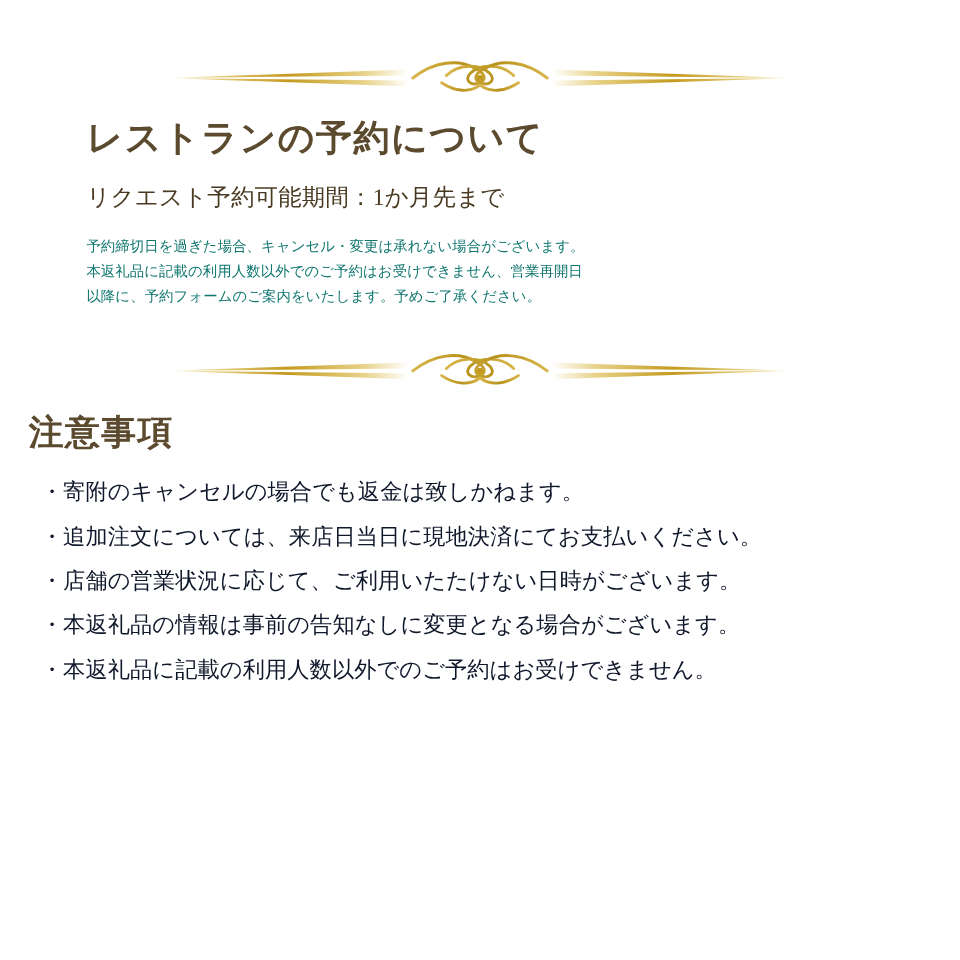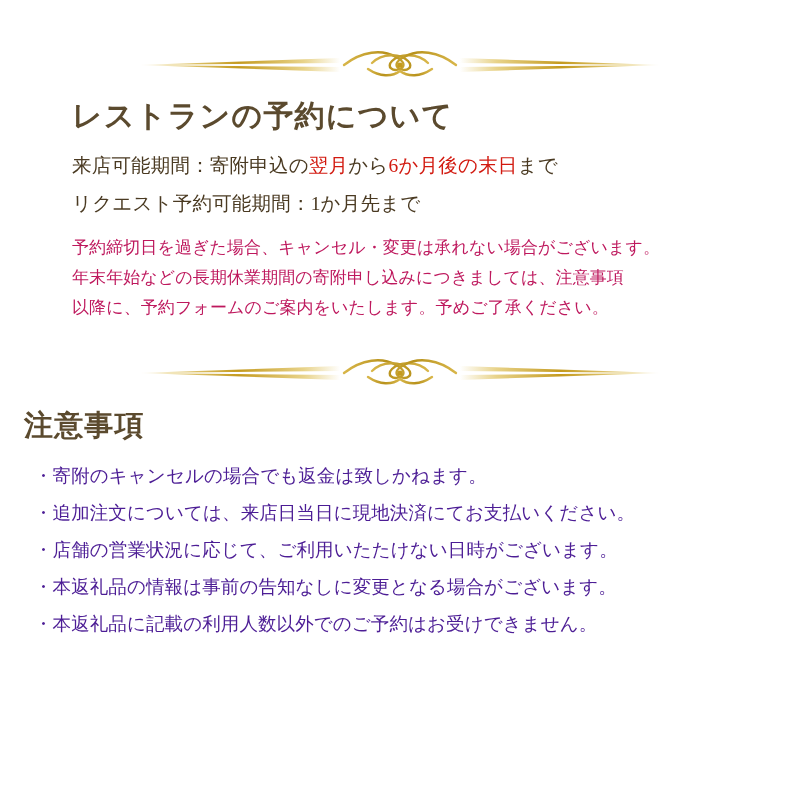--- a/index.html
+++ b/index.html
@@ -64,37 +64,37 @@
     color: #d2190f;
   }
   .info-line.indent {
     padding-left: 8px;
   }
 
   .note-block {
     margin-top: 10px;
   }
   .note-line {
-    font-size: 17px;
+    font-size: 12px;
     line-height: 1.78;
     letter-spacing: 0.005em;
-    color: #be185d;
+    color: #0f766e;
     white-space: nowrap;
   }
 
   .bullet-list {
     margin: 0;
     padding: 0;
     list-style: none;
   }
   .bullet-list li {
     font-size: 18.5px;
     line-height: 2.0;
     letter-spacing: 0.005em;
-    color: #4c1d95;
+    color: #0f172a;
     white-space: nowrap;
     padding-left: 10px;
   }
   .sec1 { padding-top: 2px; }
   .sec2 { padding-top: 4px; padding-left: 24px; }
 </style>
 </head>
 <body>
 
 <div class="page">
@@ -130,30 +130,27 @@
       </g>
       <circle cx="270" cy="26" r="2.6" fill="#c49a1e"></circle>
     </svg>
   </div>
 
   <div class="section sec1">
     <h2 class="section-title">レストランの予約について</h2>
 
     <div class="info-lines">
       <div class="info-line">
-        <span>来店可能期間：寄附申込の</span><span class="hl">翌月</span><span>から</span><span class="hl">6か月後の末日</span><span>まで</span>
-      </div>
-      <div class="info-line">
         <span>リクエスト予約可能期間：1か月先まで</span>
       </div>
     </div>
 
     <div class="note-block">
       <div class="note-line">予約締切日を過ぎた場合、キャンセル・変更は承れない場合がございます。</div>
-      <div class="note-line">年末年始などの長期休業期間の寄附申し込みにつきましては、注意事項</div>
+      <div class="note-line">本返礼品に記載の利用人数以外でのご予約はお受けできません、営業再開日</div>
       <div class="note-line">以降に、予約フォームのご案内をいたします。予めご了承ください。</div>
     </div>
   </div>
 
   <div class="divider" style="margin-top:22px;">
     <svg width="540" height="52" viewBox="0 0 540 52" aria-hidden="true">
       <path d="M8 26 L210 19 L210 24 L8 26 Z" fill="url(#gold1)"></path>
       <path d="M8 26 L210 33 L210 28 L8 26 Z" fill="url(#gold1)"></path>
       <path d="M532 26 L330 19 L330 24 L532 26 Z" fill="url(#gold1)"></path>
       <path d="M532 26 L330 33 L330 28 L532 26 Z" fill="url(#gold1)"></path>

